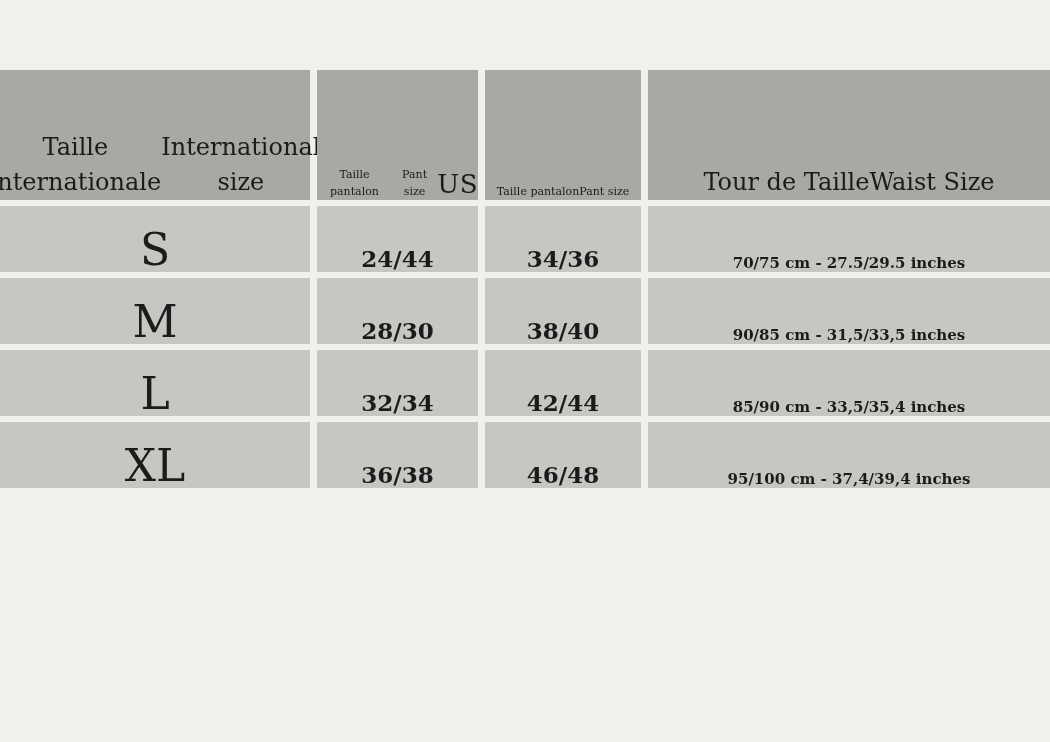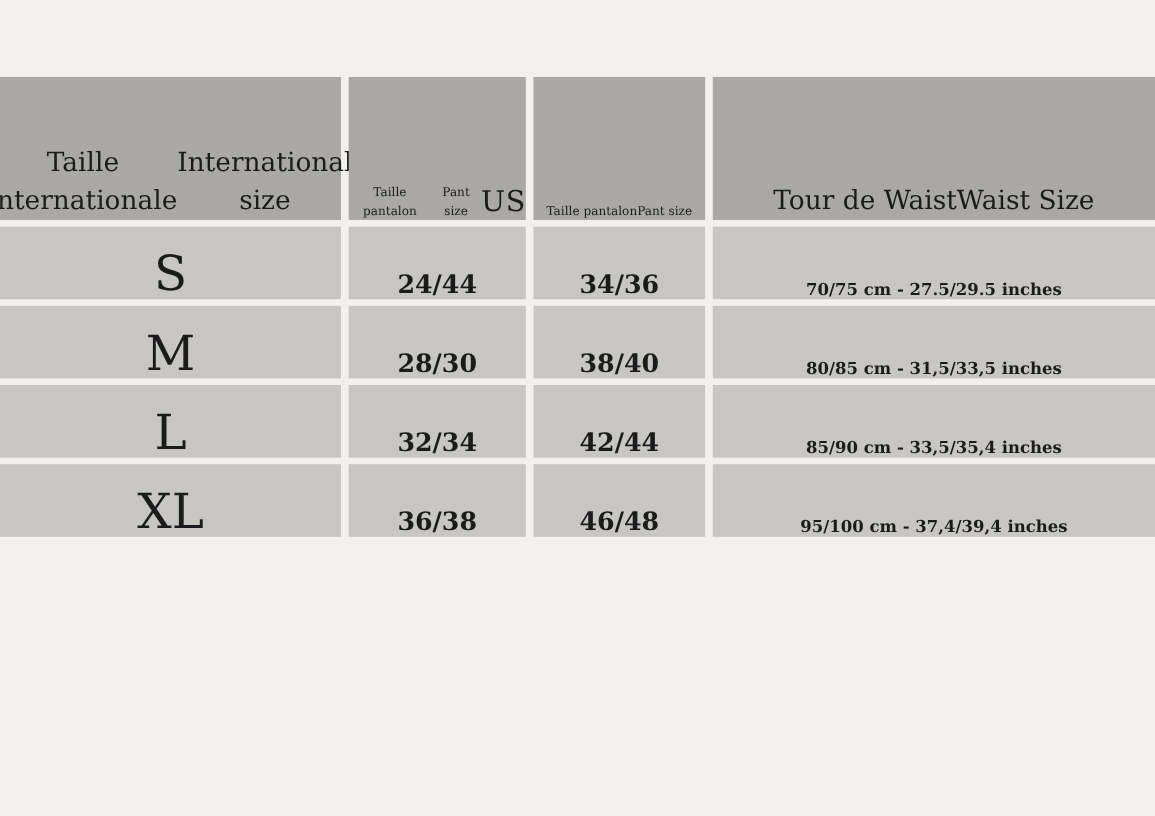--- a/index.html
+++ b/index.html
@@ -53,33 +53,33 @@
   <div class="cell header">
     <div class="h-line sm">Taille pantalon</div>
     <div class="h-line sm">Pant size</div>
     <div class="h-line big">US</div>
   </div>
   <div class="cell header">
     <div class="h-line sm">Taille pantalon</div>
     <div class="h-line sm">Pant size</div>
   </div>
   <div class="cell header">
-    <div class="h-line lg">Tour de Waist</div>
+    <div class="h-line lg">Tour de Taille</div>
     <div class="h-line lg">Waist Size</div>
   </div>
 
   <div class="cell data size-cell">S</div>
   <div class="cell data num-cell">24/44</div>
   <div class="cell data num-cell">34/36</div>
   <div class="cell data waist-cell">70/75 cm - 27.5/29.5 inches</div>
 
   <div class="cell data size-cell">M</div>
   <div class="cell data num-cell">28/30</div>
   <div class="cell data num-cell">38/40</div>
-  <div class="cell data waist-cell">80/85 cm - 31,5/33,5 inches</div>
+  <div class="cell data waist-cell">90/85 cm - 31,5/33,5 inches</div>
 
   <div class="cell data size-cell">L</div>
   <div class="cell data num-cell">32/34</div>
   <div class="cell data num-cell">42/44</div>
   <div class="cell data waist-cell">85/90 cm - 33,5/35,4 inches</div>
 
   <div class="cell data size-cell">XL</div>
   <div class="cell data num-cell">36/38</div>
   <div class="cell data num-cell">46/48</div>
   <div class="cell data waist-cell">95/100 cm - 37,4/39,4 inches</div>

